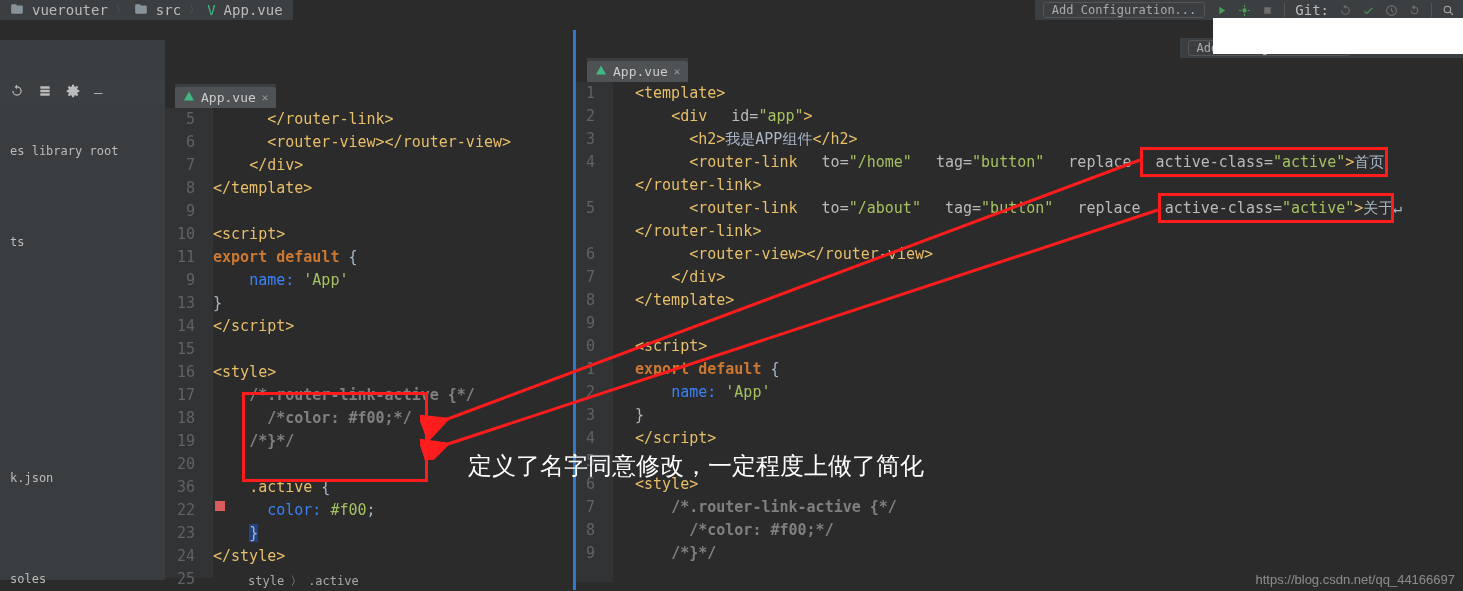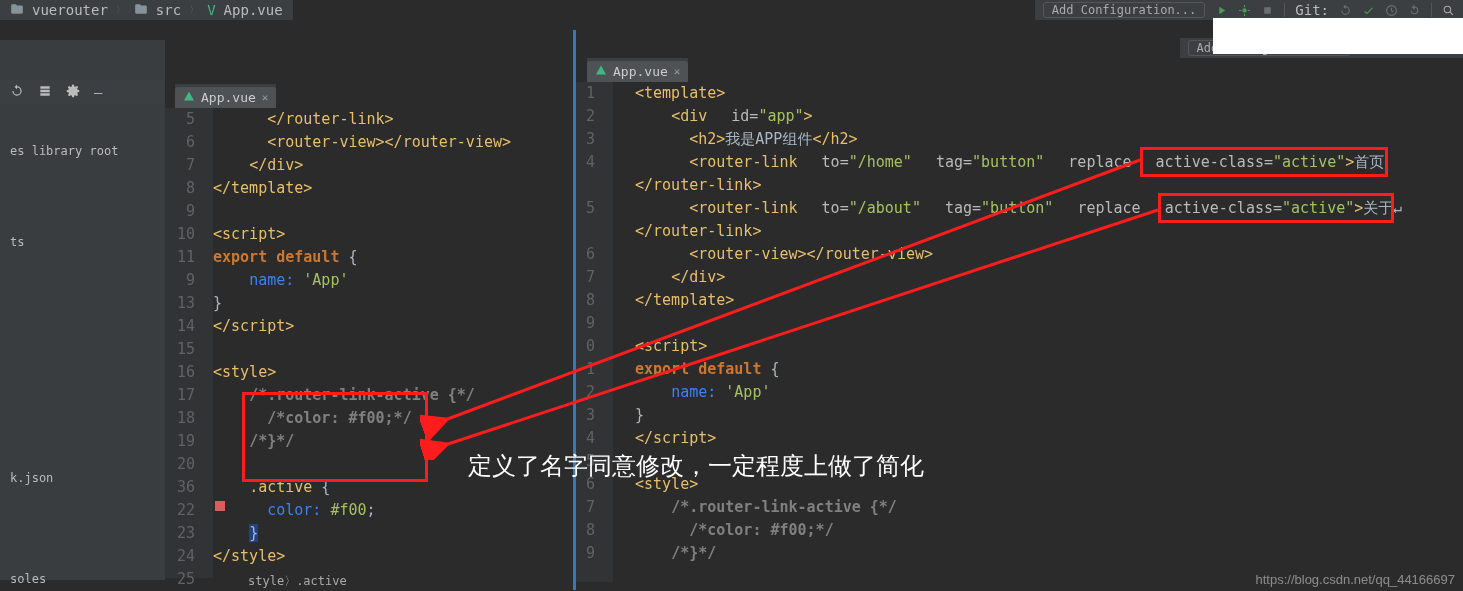--- a/index.html
+++ b/index.html
@@ -80,21 +80,21 @@
 .k-str { color: #a5c261; }
 .k-kw { color: #cc7832; font-weight: bold; }
 .k-cmt { color: #808080; font-weight: bold; }
 .k-txt { color: #a9b7c6; }
 .k-sel { color: #e8bf6a; }
 .k-prop { color: #3b82f6; }
 .k-val { color: #a5c261; }
 
 .breadcrumb-bottom {
   position: absolute; left: 248px; bottom: 0; height: 20px;
-  color:#aaa; font-size:12px; display:flex; align-items:center; gap:0;
+  color:#aaa; font-size:12px; display:flex; align-items:center; gap:6px;
 }
 
 .redbox {
   position: absolute; border: 3px solid #ff1c1c; pointer-events: none; z-index: 10;
 }
 .redtext {
   position: absolute; color: #ffffff; font-size: 24px; font-family: Liberation Sans, sans-serif; z-index: 11;
 }
 svg.arrow { position:absolute; z-index:11; pointer-events:none; }
 

